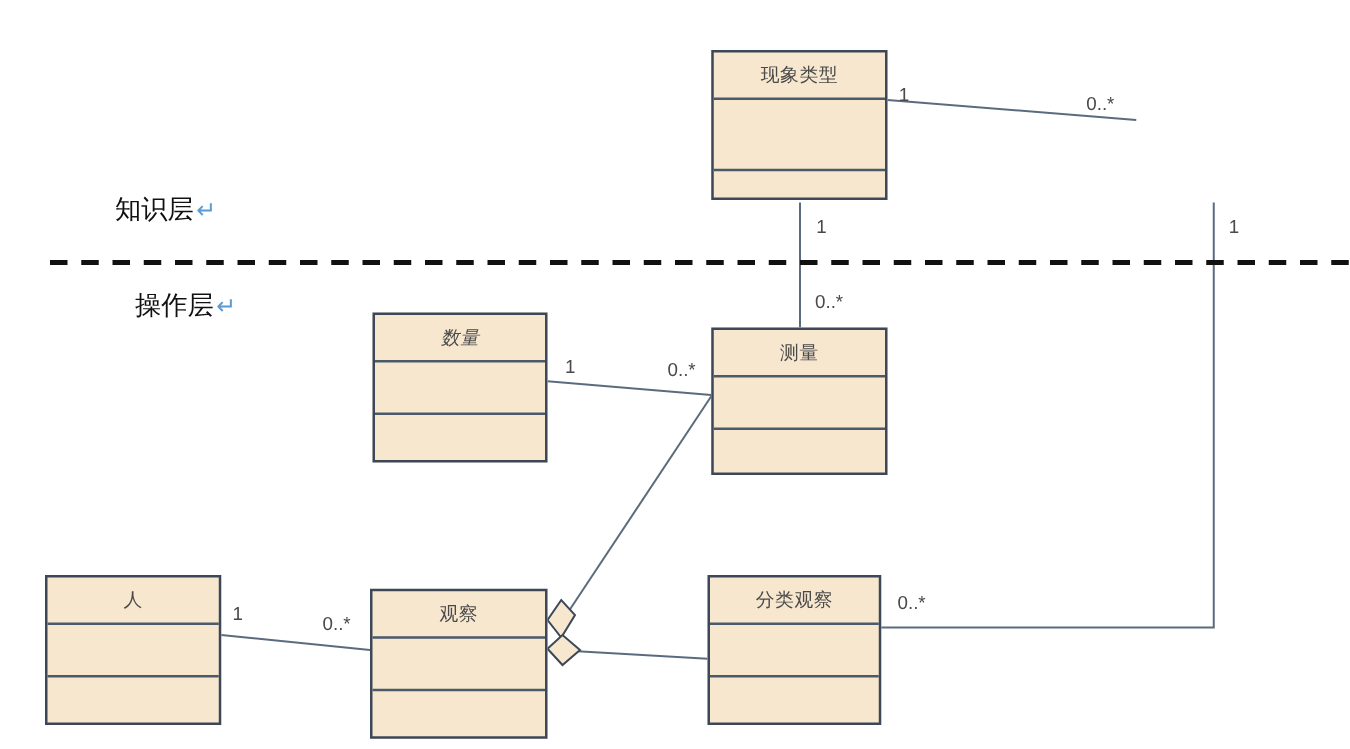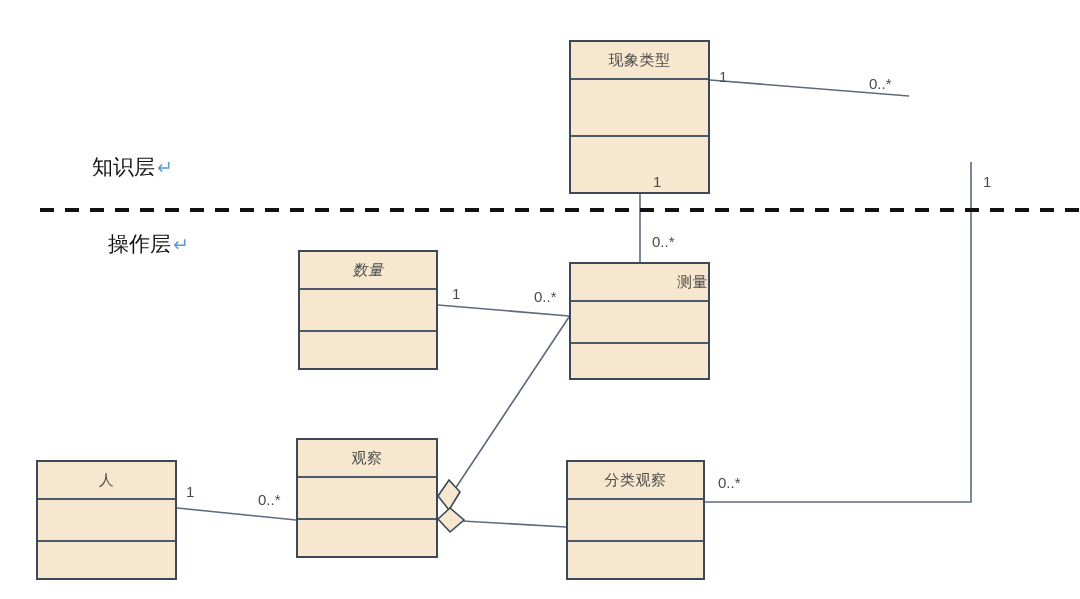--- a/index.html
+++ b/index.html
@@ -93,54 +93,54 @@
     <polygon points="438,496 449,480 460,492 449,510" fill="#f7e7ce" stroke="#3c4858" stroke-width="1.6"></polygon>
 
     <line x1="462" y1="521" x2="566" y2="527" stroke="#5b6b7d" stroke-width="1.6" fill="none"></line>
     <polygon points="438,519 450,508 464,520 450,532" fill="#f7e7ce" stroke="#3c4858" stroke-width="1.6"></polygon>
 
     <path d="M 705 502 L 971 502 L 971 162" stroke="#5b6b7d" stroke-width="1.6" fill="none"></path>
 
     <line x1="40" y1="210" x2="1080" y2="210" stroke="#111111" stroke-width="4" stroke-dasharray="14 11" fill="none"></line>
   </svg>
 
-  <div class="uml-class" style="left:569px; top:40px; width:141px; height:154px;gap:15px;">
+  <div class="uml-class" style="left:569px; top:40px; width:141px; height:120px;gap:15px;">
     <div class="compartment name-c" style="height:38px;">
       <span class="class-name">现象类型</span>
     </div>
     <div class="compartment attr-c" style="height:42px;"></div>
     <div class="compartment op-c" style="flex:1;"></div>
   </div>
 
 
   <div class="uml-class" style="left:298px; top:250px; width:140px; height:120px;">
     <div class="compartment name-c" style="height:38px;font-style:italic;">
       <span class="class-name">数量</span>
     </div>
     <div class="compartment attr-c" style="height:42px;"></div>
     <div class="compartment op-c" style="flex:1;"></div>
   </div>
 
   <div class="uml-class" style="left:569px; top:262px; width:141px; height:118px;">
-    <div class="compartment name-c" style="height:38px;justify-content:flex-end;">
+    <div class="compartment name-c" style="height:38px;">
       <span class="class-name">测量</span>
     </div>
     <div class="compartment attr-c" style="height:42px;"></div>
     <div class="compartment op-c" style="flex:1;"></div>
   </div>
 
   <div class="uml-class" style="left:36px; top:460px; width:141px; height:120px;">
     <div class="compartment name-c" style="height:38px;">
       <span class="class-name">人</span>
     </div>
     <div class="compartment attr-c" style="height:42px;"></div>
     <div class="compartment op-c" style="flex:1;"></div>
   </div>
 
-  <div class="uml-class" style="left:296px; top:438px; width:142px; height:120px;">
+  <div class="uml-class" style="left:296px; top:471px; width:142px; height:120px;">
     <div class="compartment name-c" style="height:38px;">
       <span class="class-name">观察</span>
     </div>
     <div class="compartment attr-c" style="height:42px;"></div>
     <div class="compartment op-c" style="flex:1;"></div>
   </div>
 
   <div class="uml-class" style="left:566px; top:460px; width:139px; height:120px;">
     <div class="compartment name-c" style="height:38px;">
       <span class="class-name">分类观察</span>

